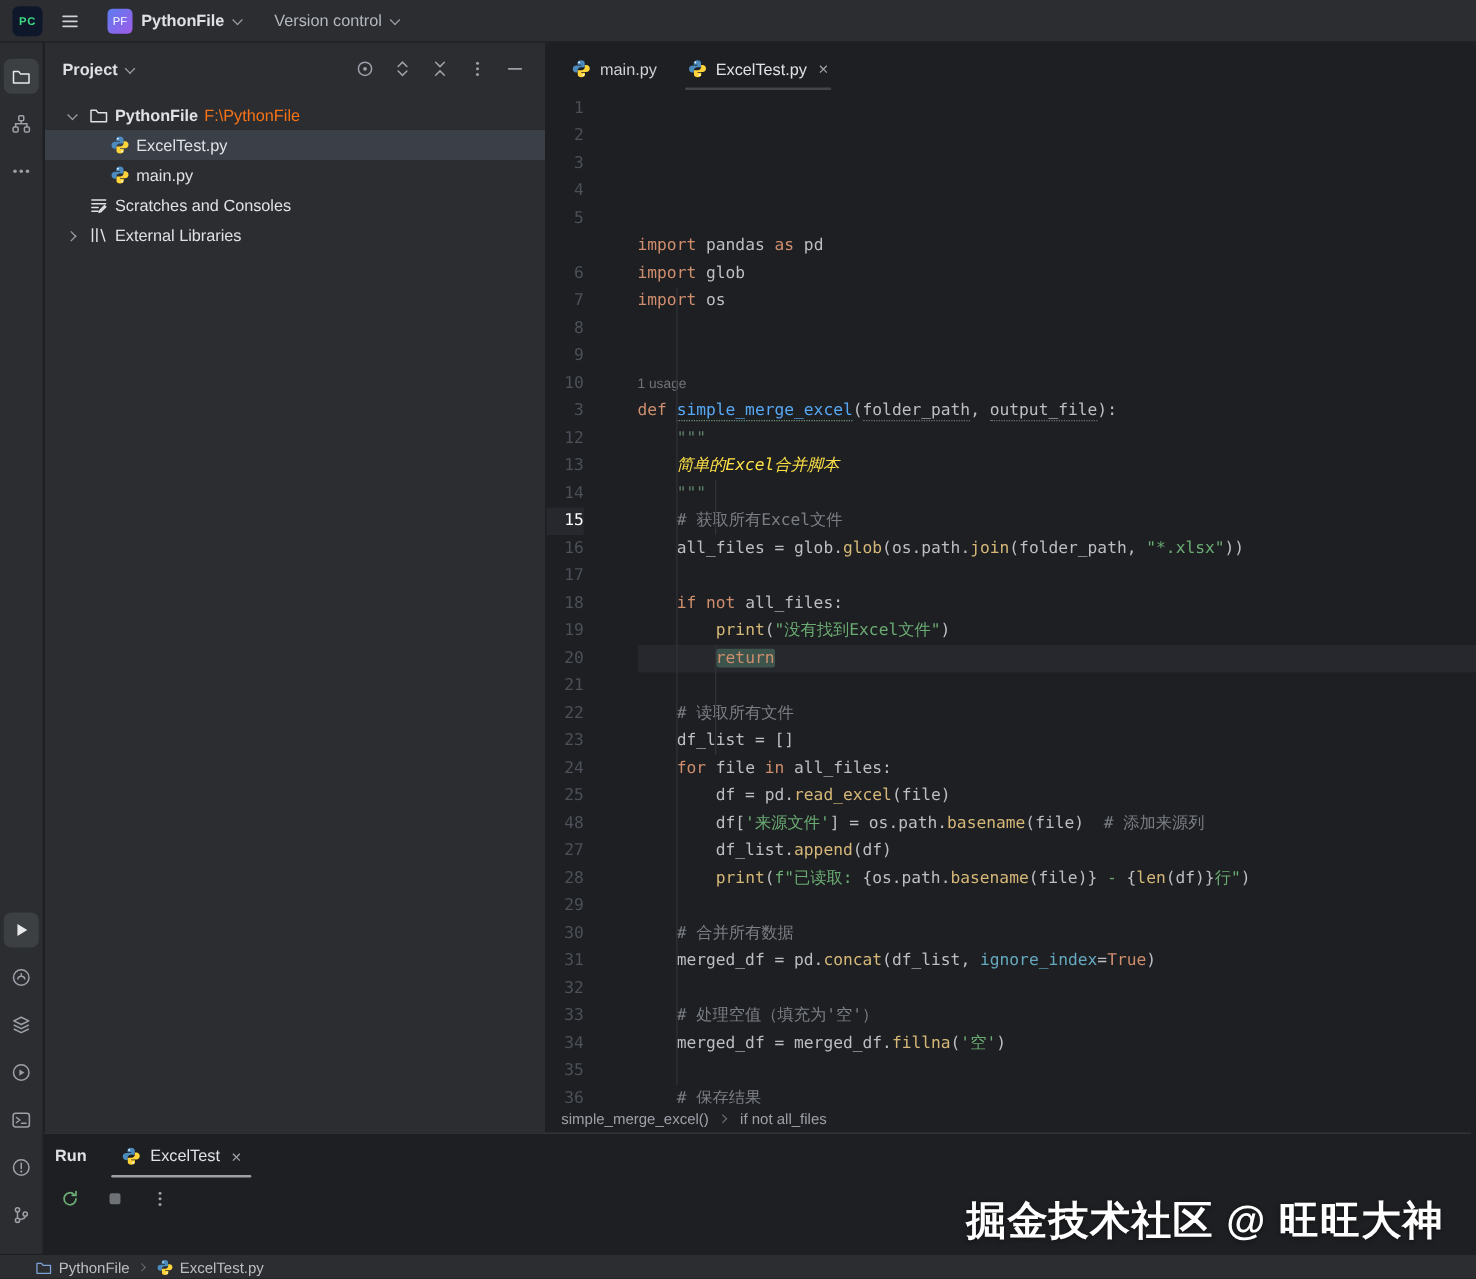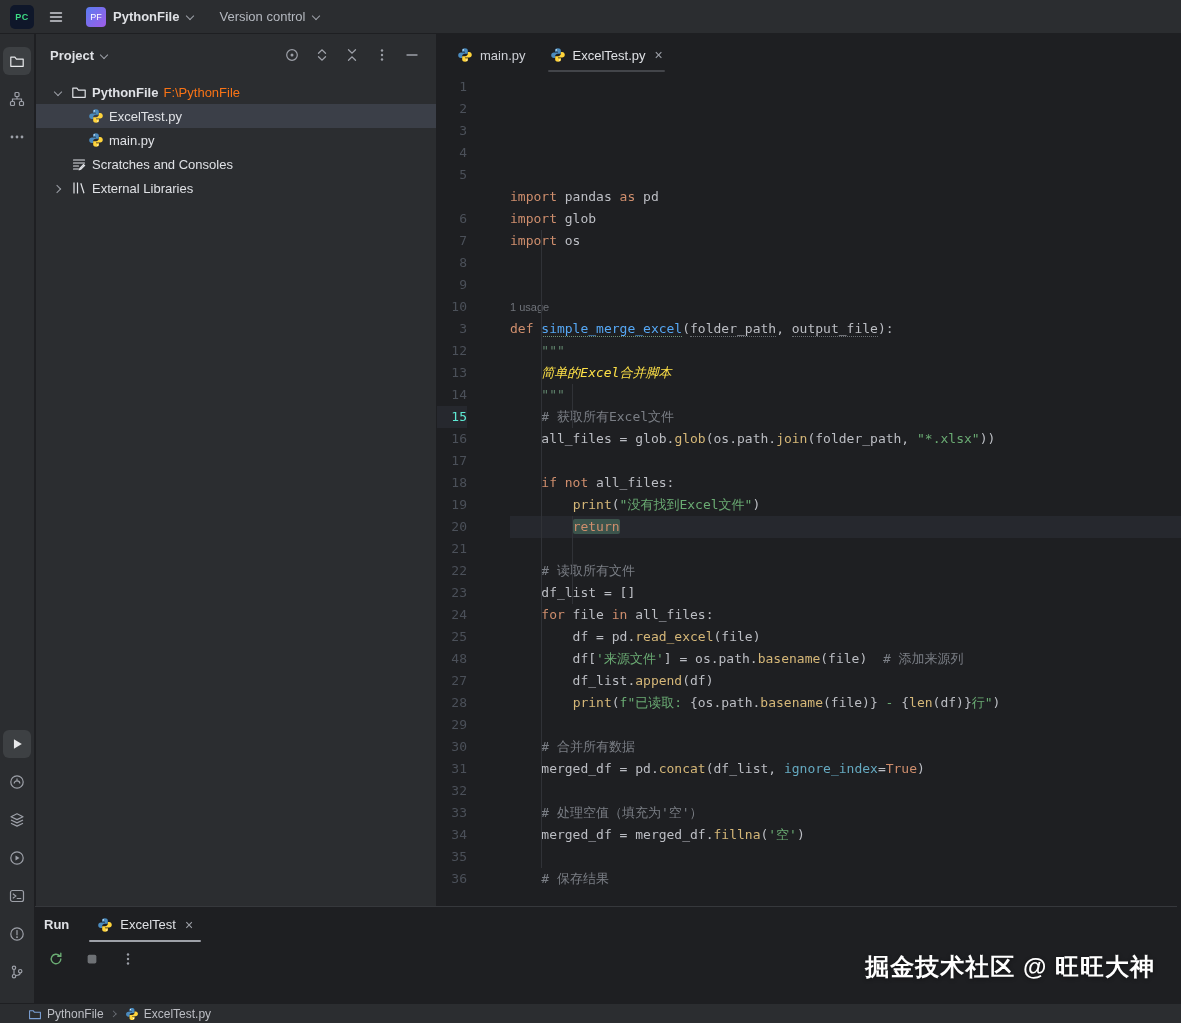--- a/index.html
+++ b/index.html
@@ -47,21 +47,21 @@
 
 .editor{position:absolute;left:437px;top:34px;width:744px;height:872px;background:#1e1f22;display:flex;flex-direction:column}
 .tabbar{display:flex;align-items:stretch;height:42px;padding-left:8px;flex:none}
 .etab{display:flex;align-items:center;gap:7px;padding:0 12px;color:#ced0d6;position:relative;cursor:pointer}
 .etab.active{color:#dfe1e5}
 .etab.active::after{content:"";position:absolute;left:10px;right:10px;bottom:4px;height:2px;border-radius:1px;background:#43454a}
 .tclose{color:#9da0a8;font-size:14px;line-height:1;margin-left:2px;cursor:pointer}
 .codewrap{flex:1;display:flex;overflow:hidden;font-family:"DejaVu Sans Mono","Liberation Mono",monospace;font-size:13px;line-height:22px}
 .gutter{width:73px;flex:none;text-align:right;padding-right:43px;cursor:pointer}
 .grow{height:22px;color:#4b5059}
-.grow.cur{background:#26282e;color:#5eead4}
+.grow.cur{background:#26282e;color:#ffffff}
 .code{flex:1;position:relative;white-space:pre;overflow:hidden;cursor:text}
 .crow{height:22px}
 .crow.cur{background:#26282e}
 .iguide{position:absolute;width:1px;background:#303237}
 
 .tok-p{color:#bcbec4}
 .tok-k{color:#cf8e6d}
 .tok-s{color:#6aab73}
 .tok-c{color:#7a7e85}
 .tok-d{color:#5f826b}
@@ -87,21 +87,21 @@
 .rbtn{width:20px;height:20px;display:flex;align-items:center;justify-content:center;cursor:pointer}
 .console{display:flex;align-items:flex-start;gap:10px;padding-left:14px;font-family:"DejaVu Sans Mono","Liberation Mono",monospace;font-size:13px;color:#ced0d6}
 .console .fold{margin-top:4px;color:#6f737a;cursor:pointer}
 
 
 .statusbar{position:absolute;left:0;top:1003px;width:1181px;height:20px;background:#2b2d30;border-top:1px solid #1e1f22;display:flex;align-items:center;gap:6px;padding-left:28px;font-size:12px;color:#bcbec4;overflow:hidden}
 .statusbar .chev{color:#6f737a;transform:scale(.8)}
 .sbitem{display:flex;align-items:center;gap:5px;cursor:pointer}
 
 
-.watermark{position:absolute;right:26px;bottom:40px;font-size:24px;font-weight:700;color:#fff;text-shadow:0 1px 4px rgba(0,0,0,.45);letter-spacing:1px;z-index:30}
+.watermark{position:absolute;right:26px;bottom:24px;font-size:32px;font-weight:700;color:#fff;text-shadow:0 1px 4px rgba(0,0,0,.45);letter-spacing:1px;z-index:30}
 </style>
 </head>
 <body>
 
 <svg width="0" height="0" style="position:absolute">
   <defs>
     <g id="py-logo">
       <path fill="#4b8bbe" d="M7.9 1.2c-1.7 0-2.9.7-2.9 2v1.6h3v.6H3.9c-1.5 0-2.7 1-2.7 2.8 0 1.7 1.2 2.8 2.7 2.8h1.2V9.4c0-1.4 1.2-2.6 2.7-2.6h3V3.2c0-1.3-1.2-2-2.9-2z"></path>
       <path fill="#ffd43b" d="M8.1 14.8c1.7 0 2.9-.7 2.9-2v-1.6H8v-.6h4.1c1.5 0 2.7-1 2.7-2.8 0-1.7-1.2-2.8-2.7-2.8h-1.2v1.6c0 1.4-1.2 2.6-2.7 2.6h-3v3.6c0 1.3 1.2 2 2.9 2z"></path>
       <circle cx="6.3" cy="2.9" r=".7" fill="#fff"></circle>
@@ -334,20 +334,25 @@
         <div class="grow">34</div>
         <div class="grow">35</div>
         <div class="grow">36</div>
       </div>
     <div class="code" id="code">
       <div class="iguide" style="left:31px;top:154px;height:638px"></div>
       <div class="iguide" style="left:62px;top:308px;height:44px"></div>
       <div class="iguide" style="left:62px;top:440px;height:88px"></div>
     <div class="crow"><span class="tok-k">import</span><span class="tok-p"> pandas </span><span class="tok-k">as</span><span class="tok-p"> pd</span></div><div class="crow"><span class="tok-k">import</span><span class="tok-p"> glob</span></div><div class="crow"><span class="tok-k">import</span><span class="tok-p"> os</span></div><div class="crow"></div><div class="crow"></div><div class="crow"><span class="tok-hint">1 usage</span></div><div class="crow"><span class="tok-k">def </span><span class="tok-fu">simple_merge_excel</span><span class="tok-p">(</span><span class="tok-pu">folder_path</span><span class="tok-p">, </span><span class="tok-pu">output_file</span><span class="tok-p">):</span></div><div class="crow"><span class="tok-d">    """</span></div><div class="crow"><span class="tok-di">    简单的Excel合并脚本</span></div><div class="crow"><span class="tok-d">    """</span></div><div class="crow"><span class="tok-c">    # 获取所有Excel文件</span></div><div class="crow"><span class="tok-p">    all_files = glob.</span><span class="tok-m">glob</span><span class="tok-p">(os.path.</span><span class="tok-m">join</span><span class="tok-p">(folder_path, </span><span class="tok-s">"*.xlsx"</span><span class="tok-p">))</span></div><div class="crow"></div><div class="crow"><span class="tok-p">    </span><span class="tok-k">if</span><span class="tok-p"> </span><span class="tok-k">not</span><span class="tok-p"> all_files:</span></div><div class="crow"><span class="tok-p">        </span><span class="tok-m">print</span><span class="tok-p">(</span><span class="tok-s">"没有找到Excel文件"</span><span class="tok-p">)</span></div><div class="crow cur"><span class="tok-p">        </span><span class="tok-khl">return</span></div><div class="crow"></div><div class="crow"><span class="tok-c">    # 读取所有文件</span></div><div class="crow"><span class="tok-p">    df_list = []</span></div><div class="crow"><span class="tok-p">    </span><span class="tok-k">for</span><span class="tok-p"> file </span><span class="tok-k">in</span><span class="tok-p"> all_files:</span></div><div class="crow"><span class="tok-p">        df = pd.</span><span class="tok-m">read_excel</span><span class="tok-p">(file)</span></div><div class="crow"><span class="tok-p">        df[</span><span class="tok-s">'来源文件'</span><span class="tok-p">] = os.path.</span><span class="tok-m">basename</span><span class="tok-p">(file)  </span><span class="tok-c"># 添加来源列</span></div><div class="crow"><span class="tok-p">        df_list.</span><span class="tok-m">append</span><span class="tok-p">(df)</span></div><div class="crow"><span class="tok-p">        </span><span class="tok-m">print</span><span class="tok-p">(</span><span class="tok-s">f"已读取: </span><span class="tok-p">{os.path.</span><span class="tok-m">basename</span><span class="tok-p">(file)}</span><span class="tok-s"> - </span><span class="tok-p">{</span><span class="tok-m">len</span><span class="tok-p">(df)}</span><span class="tok-s">行"</span><span class="tok-p">)</span></div><div class="crow"></div><div class="crow"><span class="tok-c">    # 合并所有数据</span></div><div class="crow"><span class="tok-p">    merged_df = pd.</span><span class="tok-m">concat</span><span class="tok-p">(df_list, </span><span class="tok-n">ignore_index</span><span class="tok-p">=</span><span class="tok-k">True</span><span class="tok-p">)</span></div><div class="crow"></div><div class="crow"><span class="tok-c">    # 处理空值（填充为'空'）</span></div><div class="crow"><span class="tok-p">    merged_df = merged_df.</span><span class="tok-m">fillna</span><span class="tok-p">(</span><span class="tok-s">'空'</span><span class="tok-p">)</span></div><div class="crow"></div><div class="crow"><span class="tok-c">    # 保存结果</span></div></div>
   </div>
+  <div class="breadcrumbs">
+    <span class="bcitem">simple_merge_excel()</span>
+    <span class="chev r"></span>
+    <span class="bcitem">if not all_files</span>
+  </div>
 </div>
 
 <div class="runpanel">
   <div class="runheader">
     <span class="runtitle">Run</span>
     <div class="runtab">
       <svg class="icon16" viewBox="0 0 16 16">
           <use href="#py-logo"></use>
         </svg>
       <span>ExcelTest</span>

